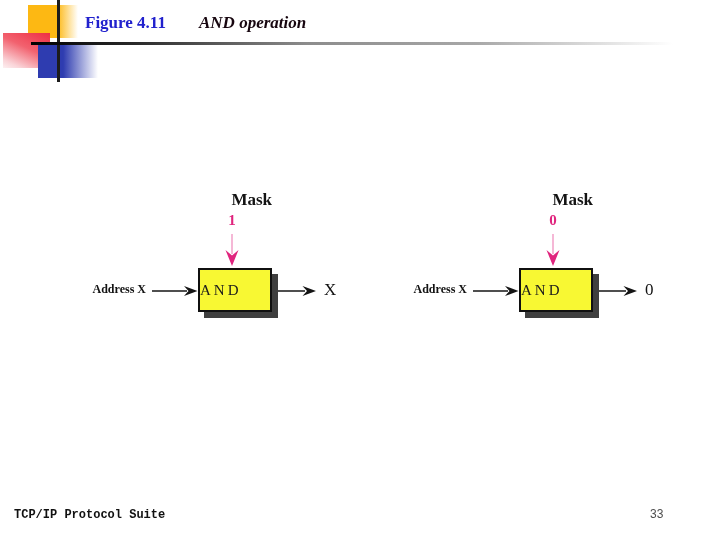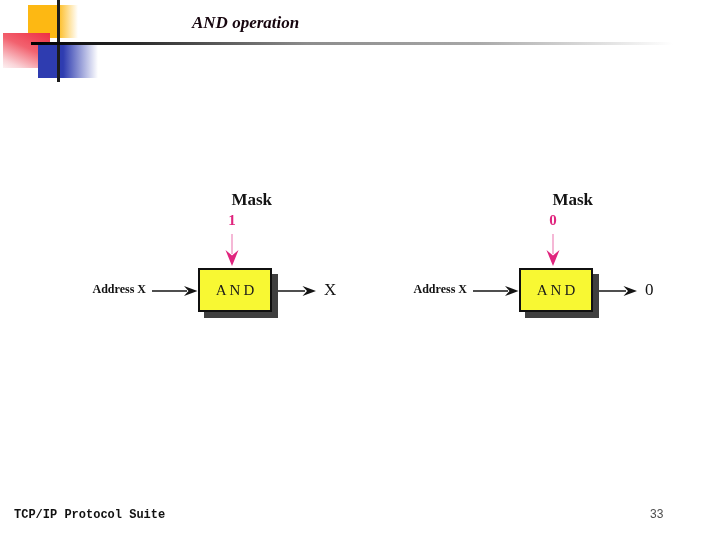--- a/index.html
+++ b/index.html
@@ -27,21 +27,21 @@
     background: linear-gradient(to right, #000 0%, #2a2a2a 16%, #8c8c8c 42%, #a8a8a8 68%, #ffffff 98%);
   }
 
   
   .fig-label {
     position: absolute; left: 85px; top: 13px;
     font-family: "Liberation Serif", serif; font-size: 17px; font-weight: bold;
     color: #2121cd;
   }
   .fig-caption {
-    position: absolute; left: 192px; top: 13px;
+    position: absolute; left: 199px; top: 13px;
     font-family: "Liberation Serif", serif; font-size: 17px; font-weight: bold; font-style: italic;
     color: #17060f;
   }
 
   
   .diagram { position: absolute; top: 188px; width: 300px; height: 134px; }
   #diagram-left  { left: 40px; }
   #diagram-right { left: 361px; }
 
   .arrow-layer { position: absolute; left: 0; top: 0; width: 300px; height: 134px; }
@@ -51,21 +51,21 @@
     font-size: 17px; font-weight: bold; color: #131313;
   }
   .mask-bit {
     position: absolute; left: 152px; top: 24px; width: 80px; text-align: center;
     font-size: 15px; font-weight: bold; color: #e0257e;
   }
   .and-box {
     position: absolute; left: 158px; top: 80px; width: 74px; height: 44px;
     background: #f8f833; border: 2px solid #101010;
     box-shadow: 6px 6px 0 #3f3f3f;
-    display: flex; align-items: center; justify-content: center;
+    display: flex; align-items: center; 
   }
   .and-label {
     font-size: 15px; color: #1b1b1b; letter-spacing: 3px; margin-right: -3px;
   }
   .addr-label {
     position: absolute; left: 0; top: 94px; width: 106px; text-align: right;
     font-size: 12px; font-weight: bold; color: #131313; white-space: nowrap;
   }
   .out-label {
     position: absolute; left: 284px; top: 92px;
@@ -88,20 +88,21 @@
 <body>
 
 <div class="slide">
 
   <div class="deco-gold"></div>
   <div class="deco-red"></div>
   <div class="deco-blue"></div>
   <div class="deco-vline"></div>
   <div class="deco-hline"></div>
 
+  <div class="fig-label">Figure 4.11</div>
   <div class="fig-caption">AND operation</div>
 
   <div class="diagram" id="diagram-left">
     <svg class="arrow-layer" viewBox="0 0 300 134">
       <line x1="192" y1="46" x2="192" y2="66" stroke="#f2a0c8" stroke-width="1.5"></line>
       <polygon points="192,78 185.5,62 192,67.5 198.5,62" fill="#e0257e"></polygon>
       <line x1="112" y1="103" x2="147" y2="103" stroke="#141414" stroke-width="1.5"></line>
       <polygon points="157.5,103 144,98 148.5,103 144,108" fill="#141414"></polygon>
       <line x1="233" y1="103" x2="265" y2="103" stroke="#141414" stroke-width="1.5"></line>
       <polygon points="276,103 262.5,98 267,103 262.5,108" fill="#141414"></polygon>

